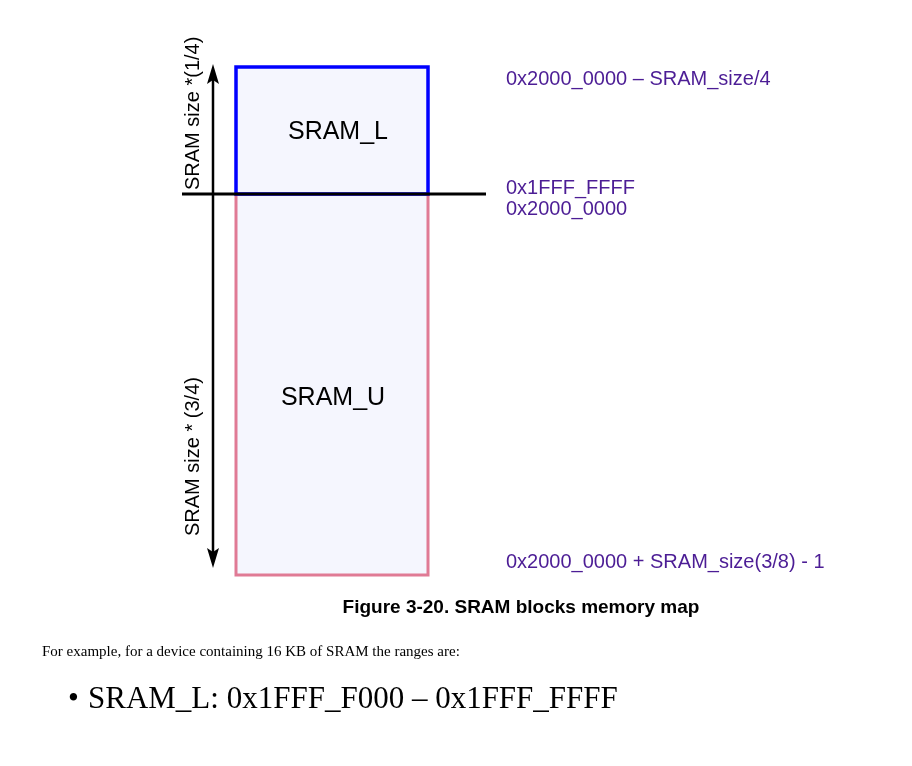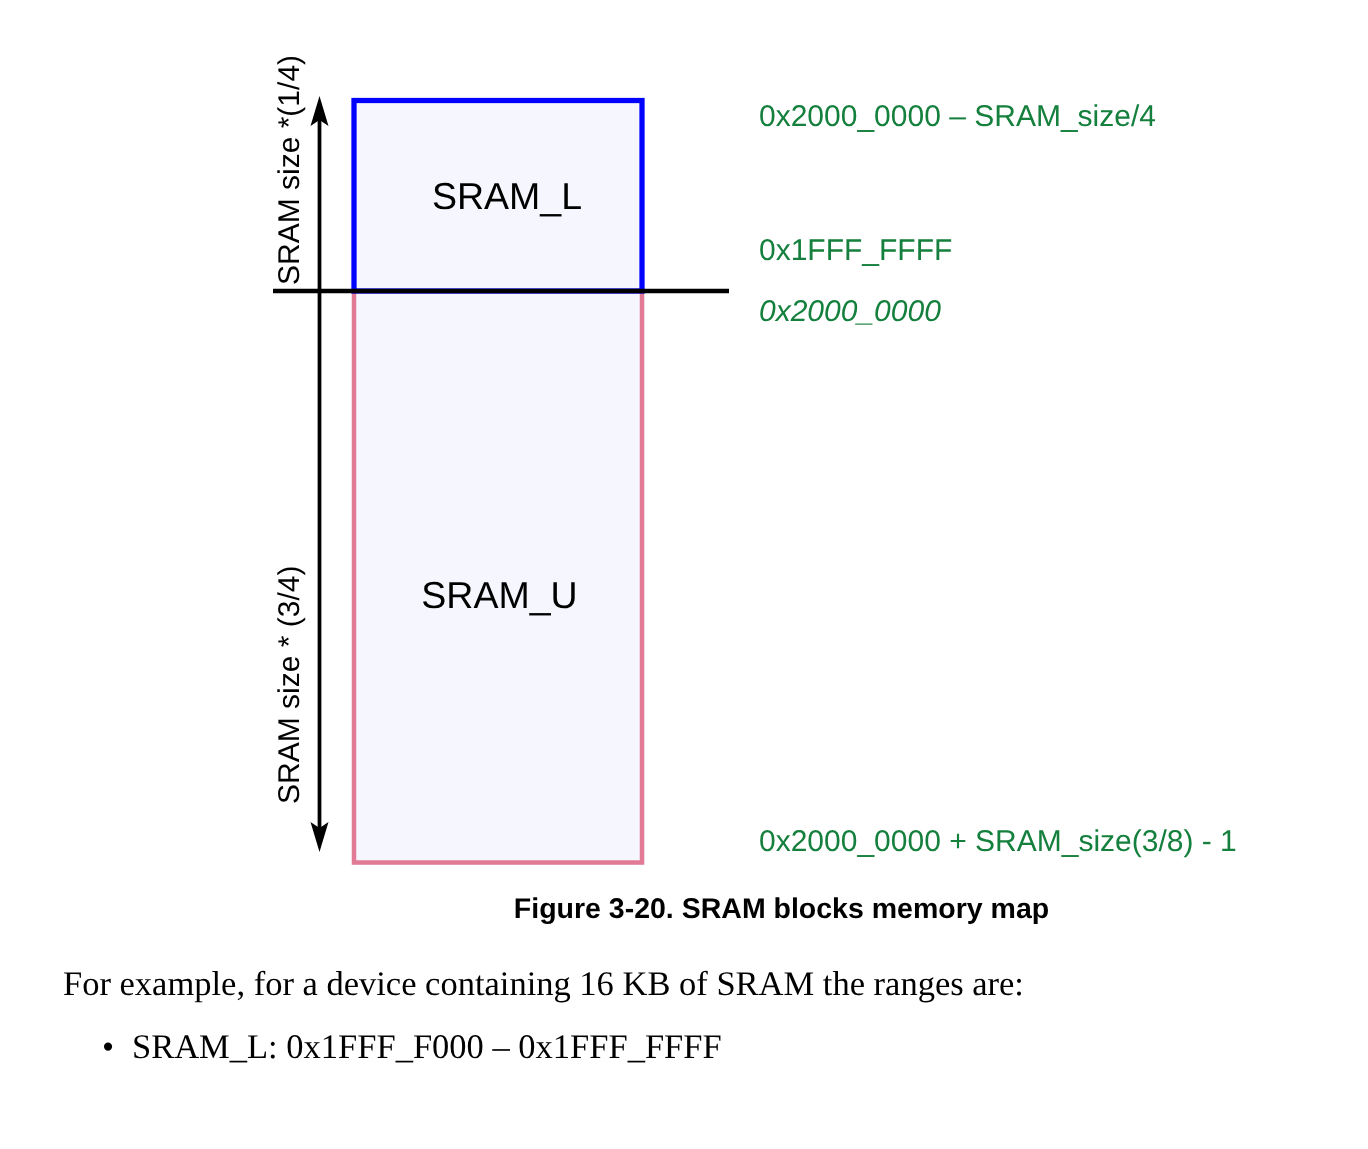--- a/index.html
+++ b/index.html
@@ -1,23 +1,23 @@
 <!DOCTYPE html>
 <html><head>
 <meta charset="utf-8">
 <style>
   html, body { margin: 0; padding: 0; background: #ffffff; }
   body { width: 912px; height: 766px; position: relative; overflow: hidden; }
   .sans { font-family: "Liberation Sans", "DejaVu Sans", sans-serif; }
   .serif { font-family: "Liberation Serif", "DejaVu Serif", serif; }
   #diagram { position: absolute; left: 0; top: 0; width: 912px; height: 600px; }
-  .addr { position: absolute; left: 506px; font-size: 20px; color: #15803d; white-space: nowrap; line-height: 22px; }
+  .addr { position: absolute; left: 506px; font-size: 20px; color: #4c1d95; white-space: nowrap; line-height: 22px; }
   .caption { position: absolute; left: 0; width: 1042px; top: 596px; text-align: center; font-weight: bold; font-size: 19px; color: #000; }
-  .para { position: absolute; left: 42px; top: 643px; font-size: 23px; color: #000; white-space: nowrap; text-align: center; }
-  .bullets { position: absolute; left: 68px; top: 684px; margin: 0; padding: 0; list-style: none; font-size: 23px; color: #000; }
+  .para { position: absolute; left: 42px; top: 643px; font-size: 15px; color: #000; white-space: nowrap; text-align: center; }
+  .bullets { position: absolute; left: 68px; top: 684px; margin: 0; padding: 0; list-style: none; font-size: 31px; color: #000; }
   .bullets li { line-height: 27px; white-space: nowrap; }
   .bullets .dot { display: inline-block; width: 20px; }
 </style>
 </head>
 <body>
 
 <svg id="diagram" width="912" height="600" viewBox="0 0 912 600">
 
   <rect id="blk-u" x="236" y="194" width="192" height="381" stroke-width="3" fill="#f5f6fe" stroke="#e07a95"></rect>
     <rect id="blk-l" x="236" y="67" width="192" height="127" stroke-width="3.5" fill="#f5f6fe" stroke="#0000ff"></rect>
@@ -31,22 +31,22 @@
   <polygon points="213,568 207,548 213,552 219,548" fill="#000"></polygon>
 
   <text class="sans" x="338" y="139" text-anchor="middle" font-size="25" fill="#000">SRAM_L</text>
   <text class="sans" x="333" y="405" text-anchor="middle" font-size="25" fill="#000">SRAM_U</text>
 
   <text class="sans" transform="translate(199,190) rotate(-90)" x="0" y="0" font-size="20" fill="#000">SRAM size *(1/4)</text>
   <text class="sans" transform="translate(199,536) rotate(-90)" x="0" y="0" font-size="20" fill="#000">SRAM size * (3/4)</text>
 </svg>
 
 <div class="addr sans" style="top:67px;">0x2000_0000 – SRAM_size/4</div>
-<div class="addr sans" style="top:156px;">0x1FFF_FFFF</div>
-<div class="addr sans" style="top:197px;font-style:italic;">0x2000_0000</div>
+<div class="addr sans" style="top:176px;">0x1FFF_FFFF</div>
+<div class="addr sans" style="top:197px;">0x2000_0000</div>
 <div class="addr sans" style="top:550px;">0x2000_0000 + SRAM_size(3/8) - 1</div>
 
 <div class="caption sans">Figure 3-20. SRAM blocks memory map</div>
 
 <div class="para serif">For example, for a device containing 16 KB of SRAM the ranges are:</div>
 
 <ul class="bullets serif">
   <li>
     <span class="dot">•</span><span>SRAM_L: 0x1FFF_F000 – 0x1FFF_FFFF</span>
   </li>

